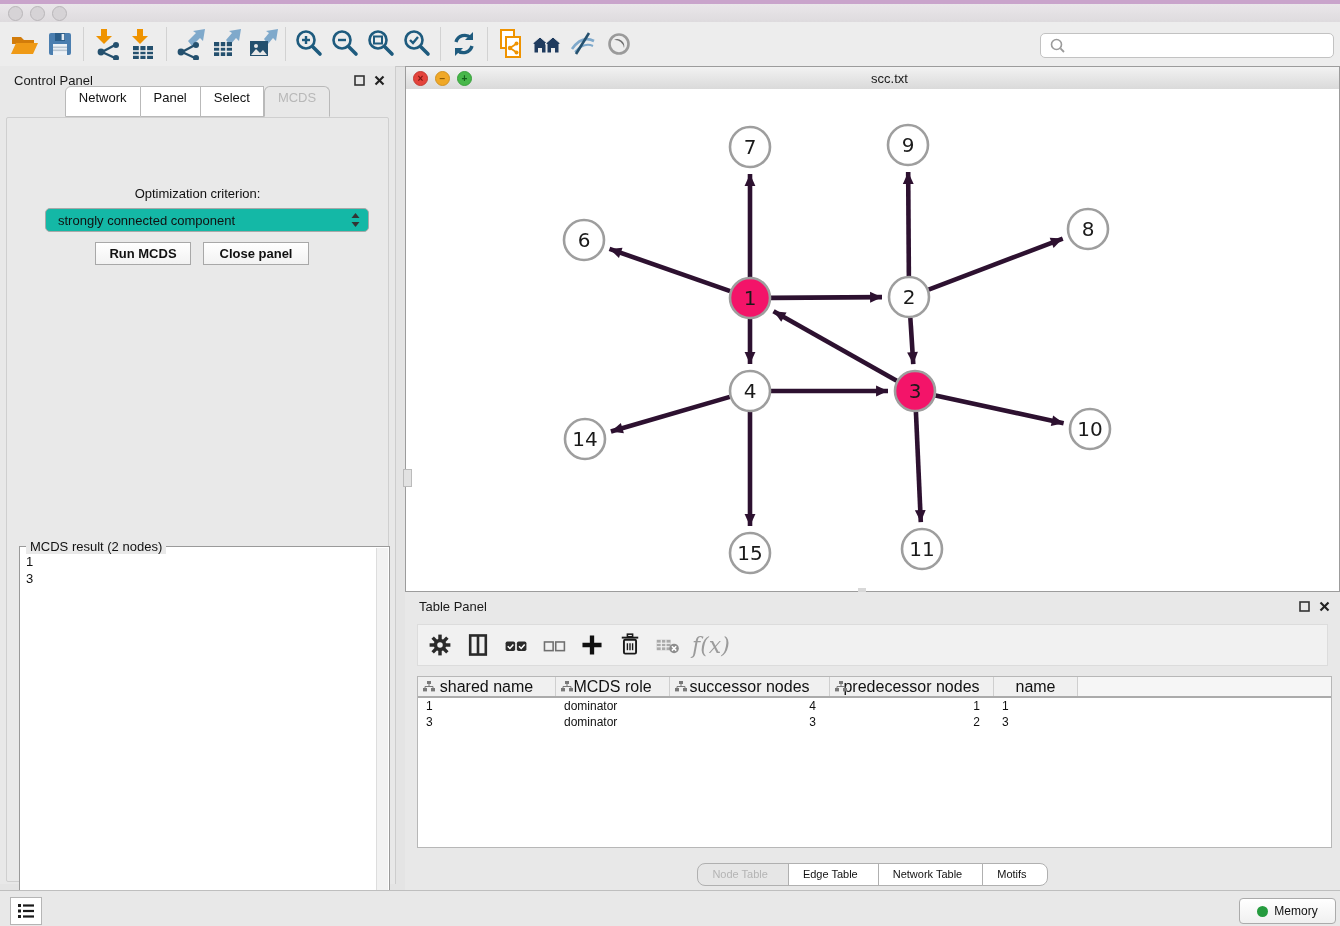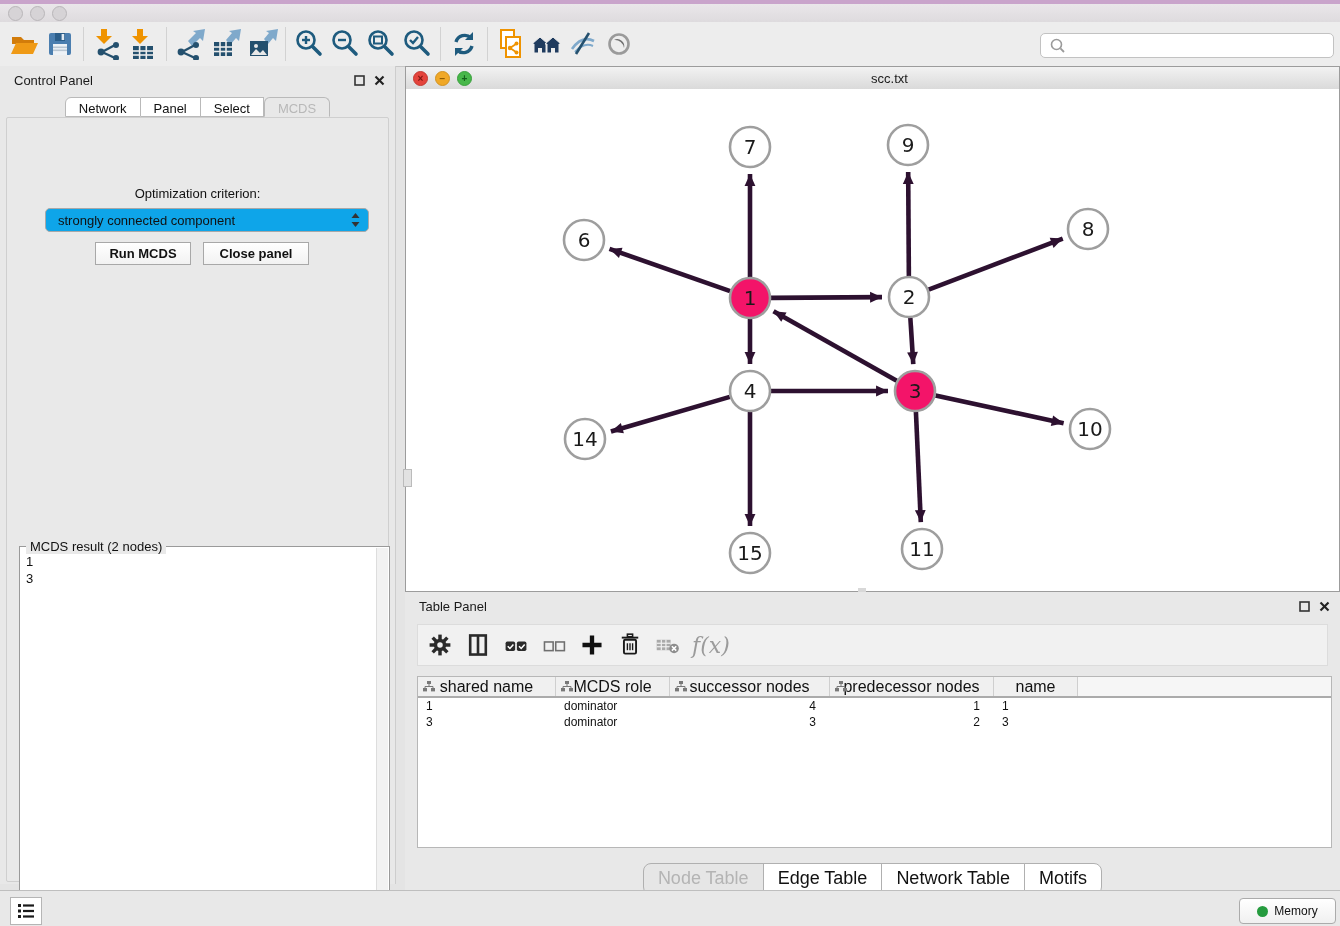--- a/index.html
+++ b/index.html
@@ -28,30 +28,30 @@
   #search-wrap{position:absolute;left:1040px;top:11px;width:292px;height:23px;
     background:#fff;border:1px solid #c2c2c2;border-radius:5px;display:flex;align-items:center;}
   #search-input{border:none;outline:none;flex:1;height:19px;font-size:13px;background:transparent;padding:0 6px 0 2px;}
 
   
   #control-panel{left:0;top:66px;width:395px;height:818px;background:#e8e8e8;border-right:1px solid #cdcdcd;}
   .panel-header{height:28px;display:flex;align-items:center;padding:0 10px 0 14px;gap:48px;}
   .panel-title{font-size:13px;color:#1a1a1a;flex:1;}
   .win-btns{display:flex;align-items:center;gap:9px;}
   .tabsrow{display:flex;justify-content:center;align-items:flex-end;height:23px;}
-  .tab{font-size:13px;padding:3px 13px 0 13px;background:#fff;border:1px solid #b9b9b9;
+  .tab{font-size:13px;padding:3px 13px 11px 13px;background:#fff;border:1px solid #b9b9b9;
     border-left-width:0;color:#111;cursor:default;margin-top:12px;}
   .tab:first-child{border-left-width:1px;border-top-left-radius:6px;}
   .tab:last-child{border-top-right-radius:6px;}
   .tab.active{background:#e8e8e8;color:#b8b8b8;border-bottom-color:#e8e8e8;
     border-top-left-radius:6px;border-top-right-radius:6px;border-left-width:1px;}
   #cp-inner{left:6px;top:51px;width:381px;height:763px;background:#e9e9e9;
     border:1px solid #cfcfcf;border-radius:2px;}
   #opt-label{left:0;top:68px;width:381px;text-align:center;font-size:13px;color:#111;}
-  #criterion-select{left:38px;top:90px;width:310px;height:22px;background:#0ea5e9;
+  #criterion-select{left:38px;top:90px;width:310px;height:22px;background:#14b8a6;
     border:1px solid #a8a8a8;border-radius:5px;display:flex;align-items:center;font-size:13px;padding-left:12px;color:#111;}
   #criterion-select .chevrons{margin-left:auto;margin-right:8px;}
   .btn{background:linear-gradient(#ffffff,#f2f2f2);border:1px solid #a8a8a8;border-radius:0;
     font-size:13px;color:#111;display:flex;align-items:center;justify-content:center;height:21px;font-weight:bold;}
   #run-btn{left:88px;top:124px;width:94px;}
   #closepanel-btn{left:196px;top:124px;width:104px;}
   #result-box{left:12px;top:428px;width:369px;height:378px;border:1px solid #9a9a9a;background:#fff;}
   #result-legend{position:absolute;left:6px;top:-8px;background:#e9e9e9;padding:0 4px;font-size:13px;color:#111;}
   #result-lines{position:absolute;left:0;top:4px;right:12px;bottom:0;padding:2px 6px;font-size:13px;color:#111;line-height:17px;overflow:hidden;}
   #result-scroll{position:absolute;right:1px;top:1px;width:11px;bottom:1px;background:#f2f2f2;border-left:1px solid #ddd;}
@@ -80,21 +80,21 @@
   .thead{display:flex;height:19px;background:#f0f0f0;border-bottom:2px solid #ababab;}
   .th{position:relative;display:flex;align-items:center;justify-content:center;
       font-size:16px;color:#111;border-right:1px solid #cfcfcf;box-sizing:border-box;}
   .th .colicon{position:absolute;left:5px;top:4px;}
   .c0{width:138px;}.c1{width:114px;}.c2{width:160px;}.c3{width:164px;}.c4{width:84px;}
   .th.rest{flex:1;border-right:none;background:#f6f6f6;}
   .tr{display:flex;height:16px;font-size:12px;color:#111;}
   .td{box-sizing:border-box;padding:1px 8px 0 8px;overflow:hidden;white-space:nowrap;}
   .td.num{text-align:right;padding-right:14px;}
   .tp-tabsrow{position:absolute;left:0;top:271px;width:935px;display:flex;justify-content:center;}
-  .btab{font-size:18px;padding:4px 14px 5px 14px;background:#fff;border:1px solid #b0b0b0;color:#111;margin-left:-1px;}
+  .btab{font-size:11px;padding:4px 20px 5px 14px;background:#fff;border:1px solid #b0b0b0;color:#111;margin-left:-1px;}
   .btab:first-child{border-top-left-radius:8px;border-bottom-left-radius:8px;margin-left:0;}
   .btab:last-child{border-top-right-radius:8px;border-bottom-right-radius:8px;}
   .btab.active{background:#e6e6e6;color:#b4b4b4;}
 
   
   #status-bar{left:0;top:890px;width:1340px;height:36px;background:#e8e8e8;border-top:1px solid #bebebe;}
   #list-btn{left:10px;top:6px;width:30px;height:26px;background:#fff;border:1px solid #b5b5b5;
     display:flex;align-items:center;justify-content:center;}
   #memory-btn{left:1239px;top:7px;width:95px;height:24px;background:linear-gradient(#fff,#f0f0f0);
     border:1px solid #ababab;border-radius:4px;display:flex;align-items:center;justify-content:center;gap:6px;font-size:12px;color:#111;}

